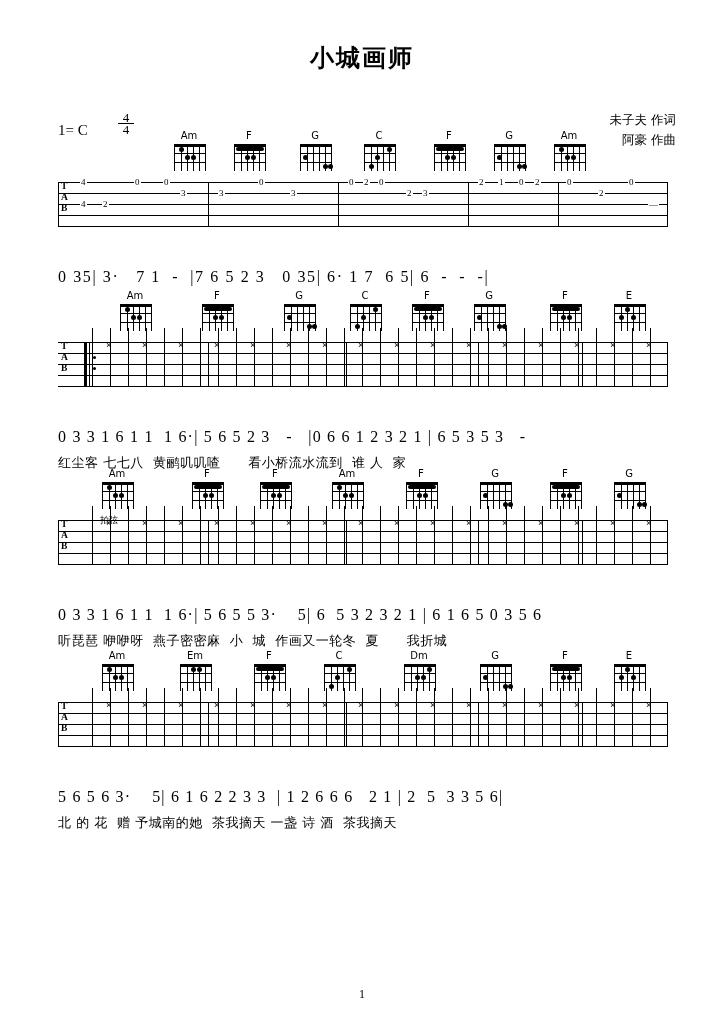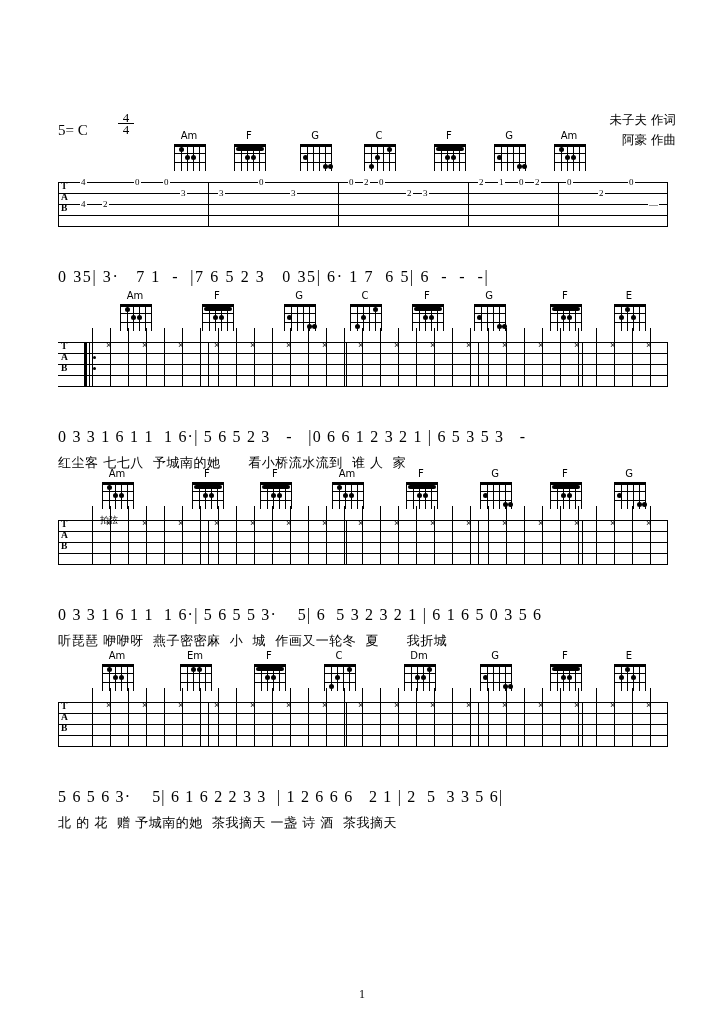--- a/index.html
+++ b/index.html
@@ -80,22 +80,23 @@
     font-size:13px;white-space:pre;}
 
   .pagenum{position:absolute;bottom:22px;left:0;width:724px;text-align:center;font-size:12px;
     font-family:"Liberation Serif",serif;}
 </style>
 </head>
 <body>
 
 <div class="sheet">
 
-
-  <div class="key-sig">5= C</div>
+  <div class="title">小城画师</div>
+
+  <div class="key-sig">1= C</div>
   <div class="meter">
     <span class="num">4</span>
     <span class="den">4</span>
   </div>
 
   <div class="credits">
     <div>未子夫 作词</div>
     <div>阿豪 作曲</div>
   </div>
 
@@ -453,21 +454,21 @@
         <div class="xmark" style="left: 516px; top: -2px;">×</div>
         <div class="stem" style="left: 538px; top: -14px; height: 58px;"></div>
         <div class="stem" style="left: 556px; top: -14px; height: 58px;"></div>
         <div class="xmark" style="left: 552px; top: -2px;">×</div>
         <div class="stem" style="left: 574px; top: -14px; height: 58px;"></div>
         <div class="stem" style="left: 592px; top: -14px; height: 58px;"></div>
         <div class="xmark" style="left: 588px; top: -2px;">×</div>
       </div>
 
     <div class="notes" style="top:128px;letter-spacing:1.2px;">0 3 3 1 6 1 1  1 6·| 5 6 5 2 3   -   |0 6 6 1 2 3 2 1 | 6 5 3 5 3   -</div>
-    <div class="lyrics" style="top:154px;letter-spacing:0.5px;">红尘客 七七八  予城南的她      看小桥流水流到  谁 人  家</div>
+    <div class="lyrics" style="top:154px;letter-spacing:0.5px;">红尘客 七七八  黄鹂叽叽喳      看小桥流水流到  谁 人  家</div>
   </div>
 
   <div class="system" style="top:478px;">
 
     <div class="chord" style="left:100px;top:4px;">
       <div class="name">Am</div>
       <div class="grid">
         <div class="nut"></div>
         <div class="v" style="left:6px;"></div>
           <div class="v" style="left:12px;"></div>

